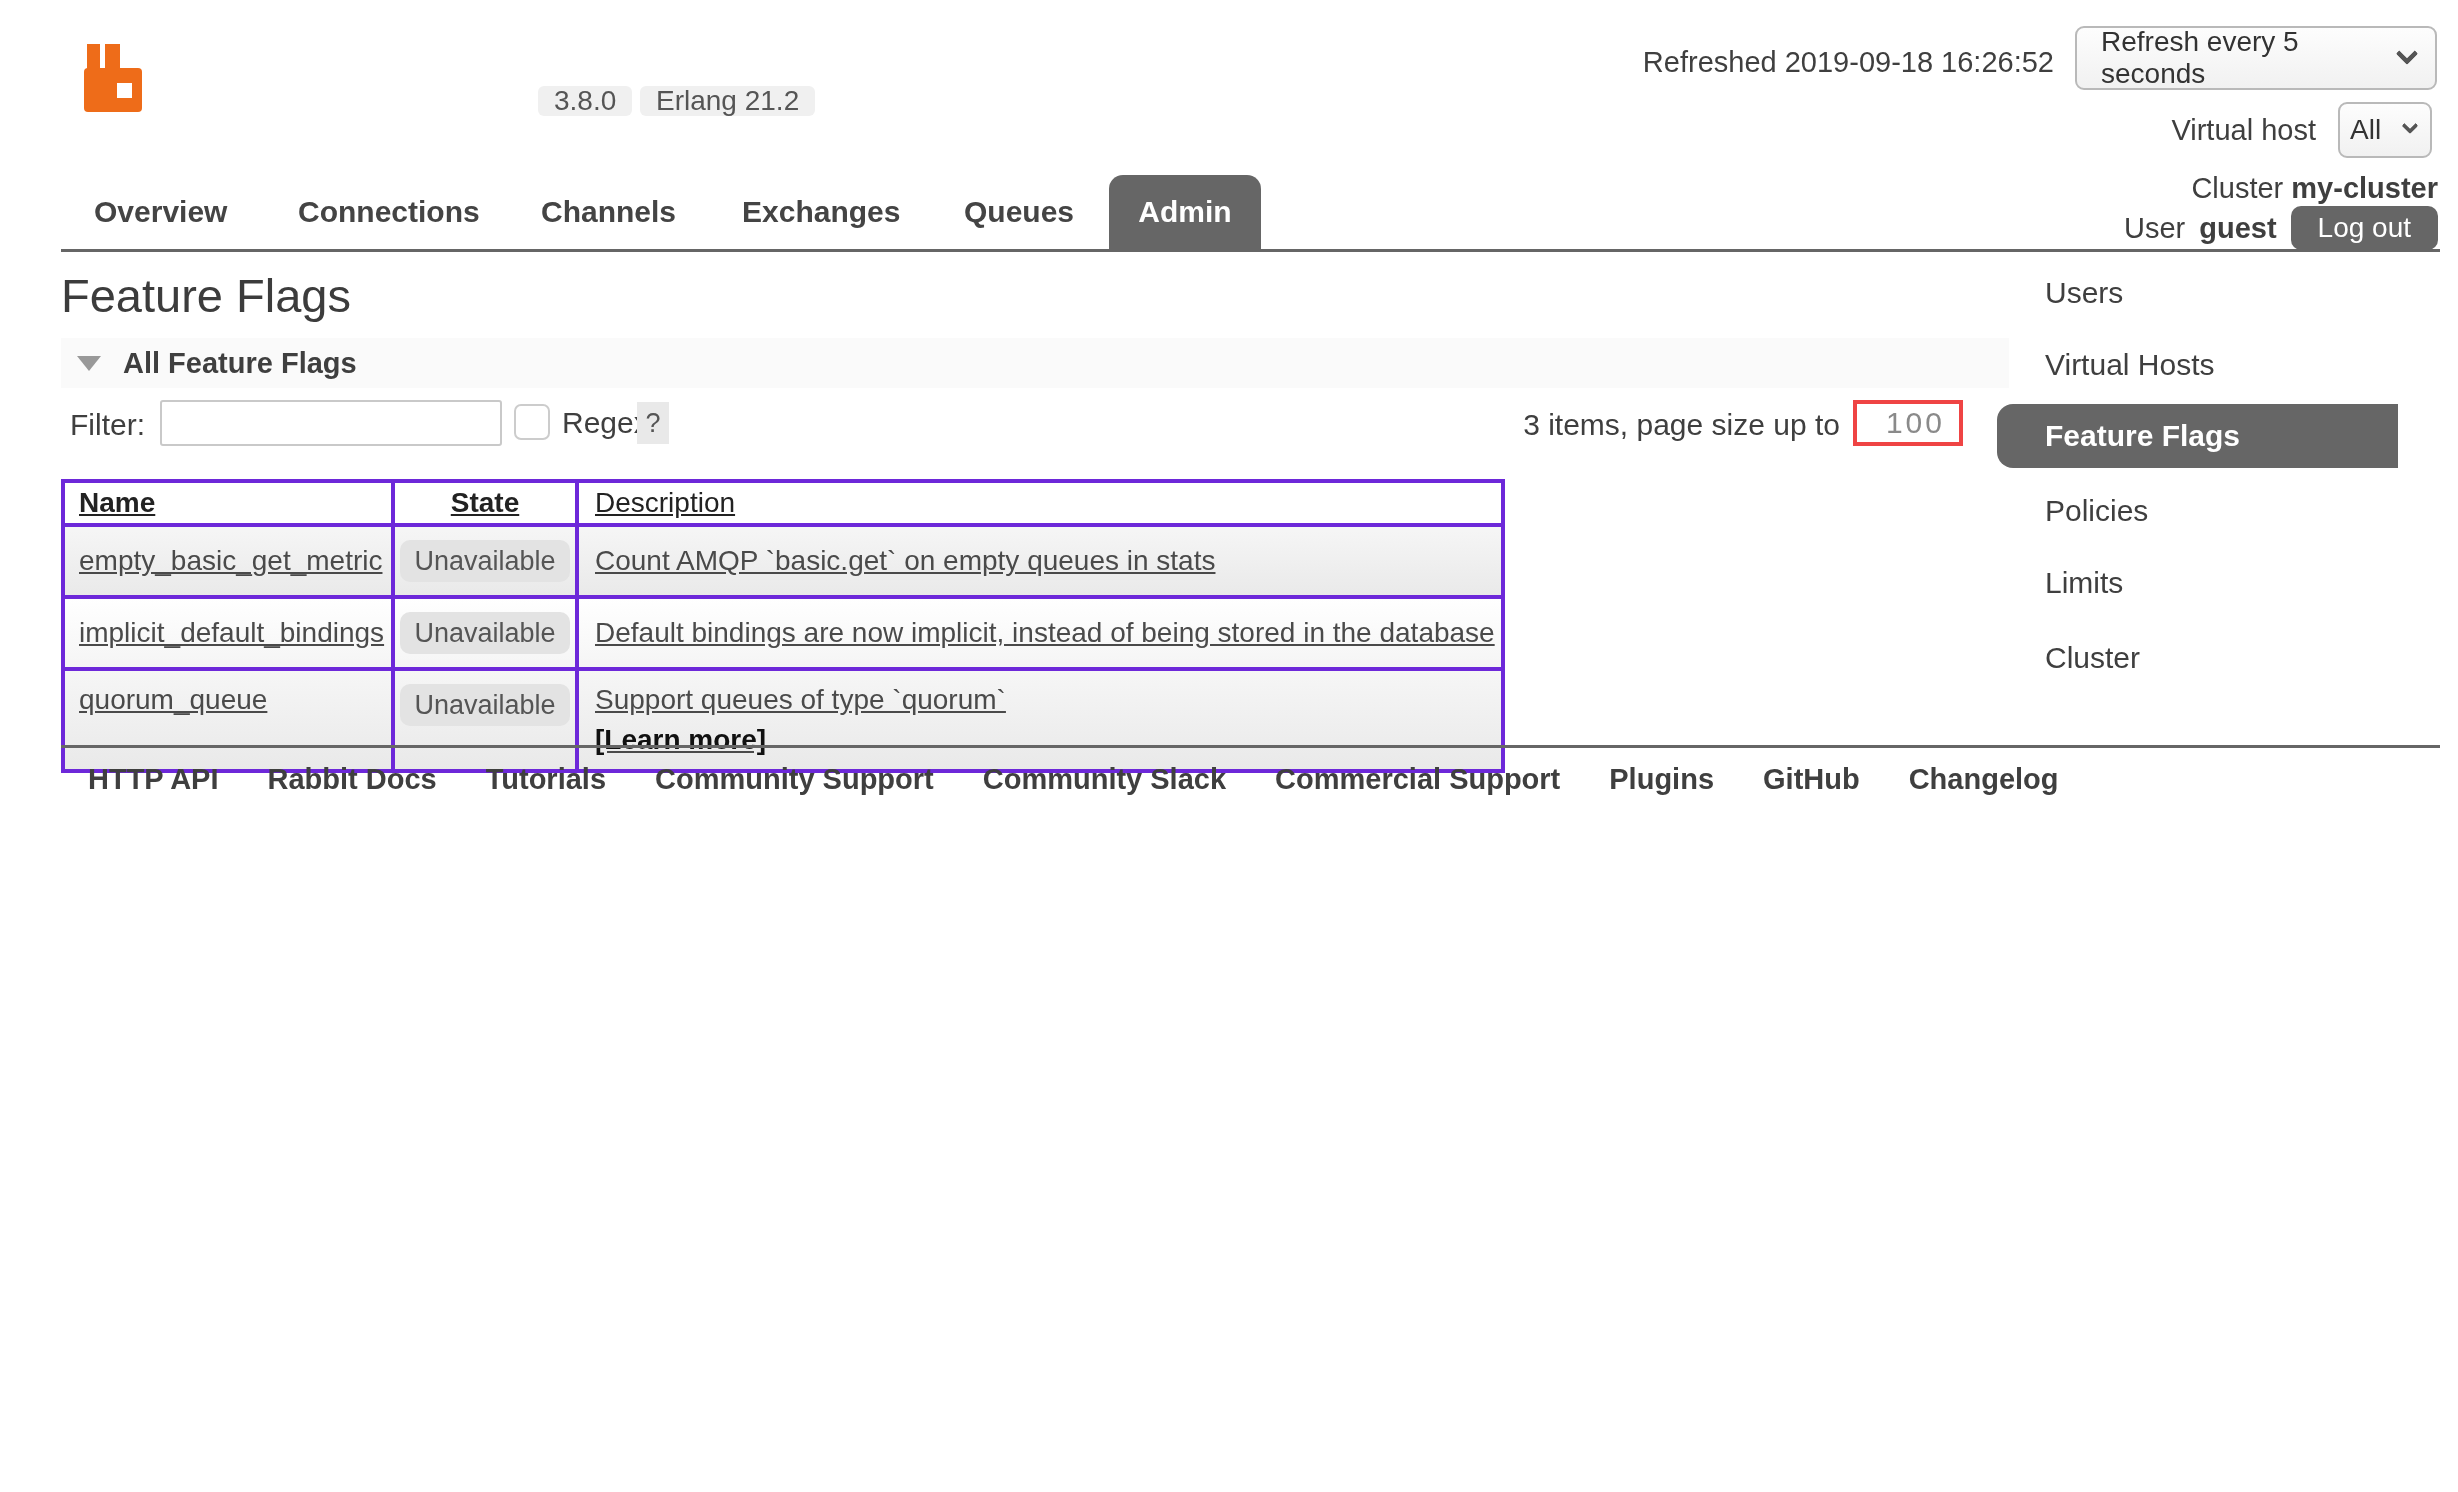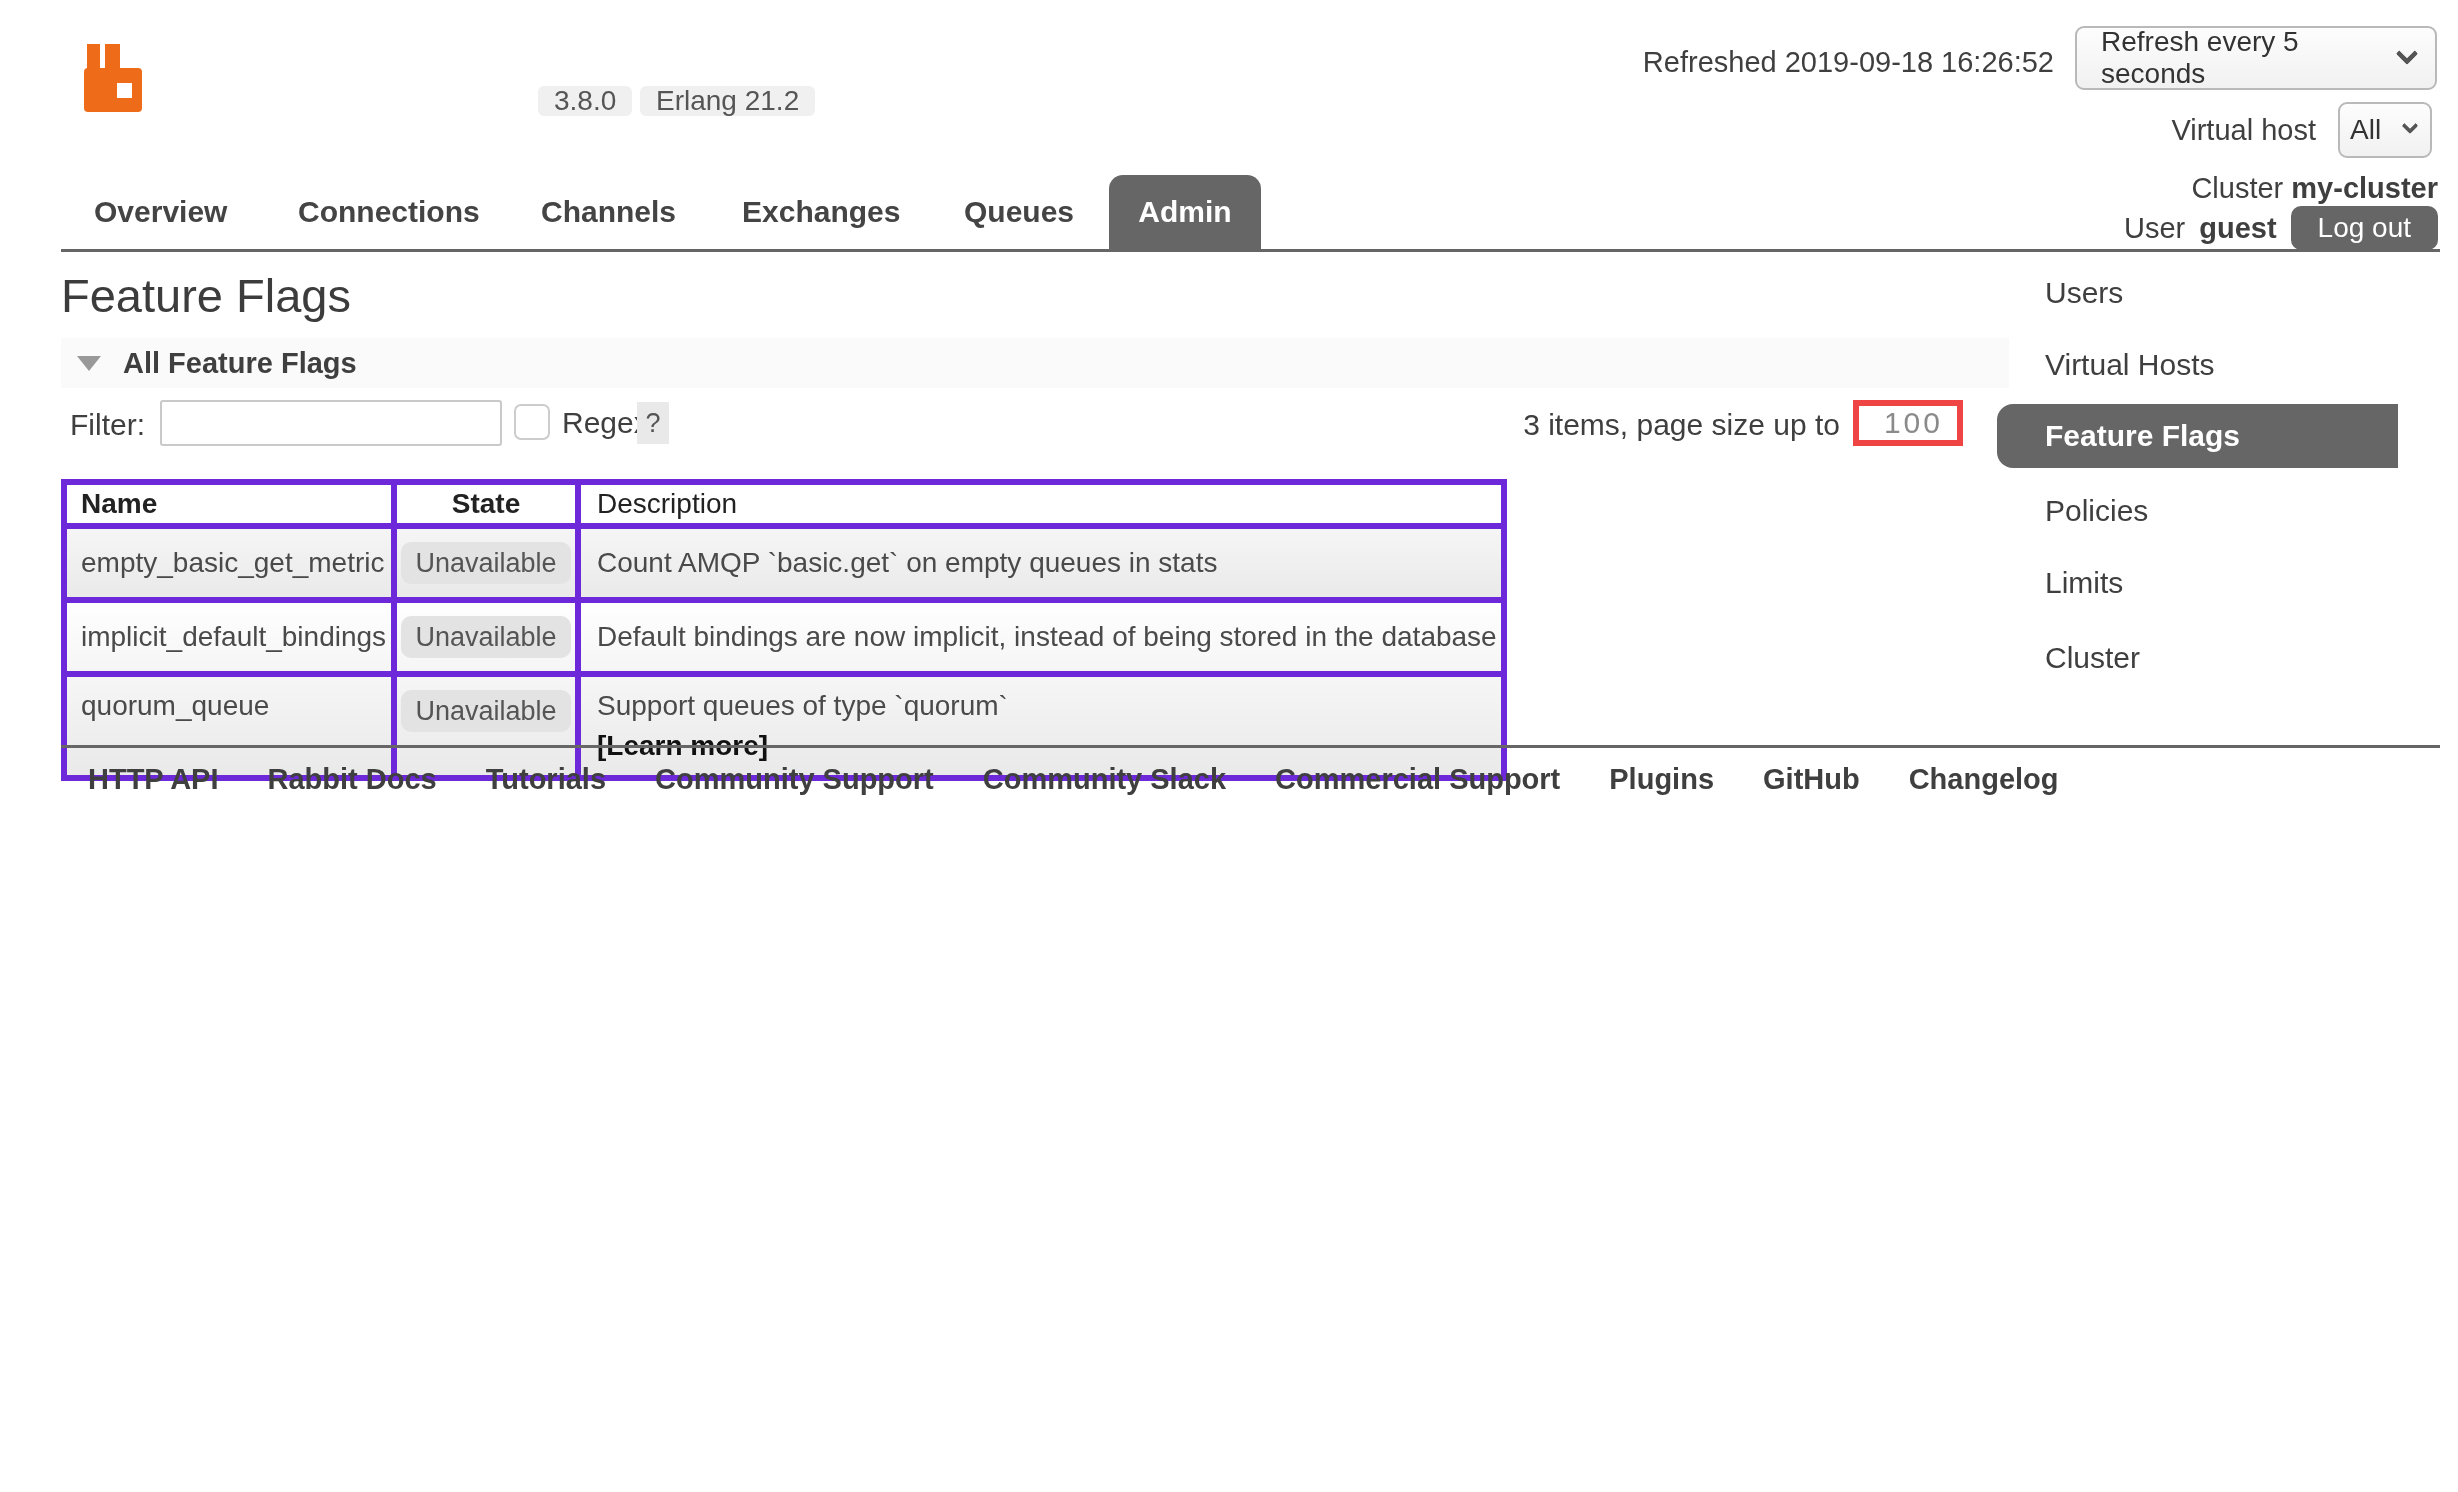--- a/index.html
+++ b/index.html
@@ -72,27 +72,27 @@
     left:514px; top:404px; width:36px; height:36px; appearance:none; -webkit-appearance:none;
     border:2px solid #ccc; border-radius:7px; background:#fff; cursor:pointer;
   }
   .regex-label { left:562px; top:406px; font-size:30px; color:#3f3f3f; }
   .help-box {
     left:637px; top:402px; width:32px; height:42px; background:#e9e9e9; color:#555;
     font-size:27px; display:flex; align-items:center; justify-content:center; cursor:pointer;
   }
   .page-summary { top:408px; right:618px; font-size:30px; color:#3f3f3f; white-space:nowrap; }
   .pagesize-input {
-    left:1853px; top:400px; width:110px; height:46px; border:6px solid #ef4444; background:#fff;
+    left:1853px; top:400px; width:110px; height:46px; border:4px solid #ef4444; background:#fff;
     font-family:inherit; font-size:30px; color:#8a8a8a; text-align:right; padding:0 14px; letter-spacing:3px;
   }
 
   
   .ff-table { left:61px; top:479px; width:1440px; border-collapse:collapse; table-layout:fixed; }
-  .ff-table th, .ff-table td { border:6px solid #6d28d9; font-size:28px; vertical-align:middle; }
+  .ff-table th, .ff-table td { border:4px solid #6d28d9; font-size:28px; vertical-align:middle;text-decoration:underline; }
   .ff-table th { height:44px; background:#fff; color:#222; }
   .th-name { text-align:left; padding-left:14px; font-weight:bold; }
   .th-state { text-align:center; font-weight:bold; }
   .th-desc { text-align:left; padding-left:16px; font-weight:normal; color:#333; }
   .ff-table td { padding:13px 0; color:#4a4a4a; }
   .td-name { padding-left:14px !important; }
   .td-state { text-align:center; }
   .td-desc { padding-left:16px !important; }
   .row-striped { background:linear-gradient(180deg,#f6f6f6,#e9e9e9); }
   .row-plain   { background:linear-gradient(180deg,#ffffff,#f5f5f5); }

